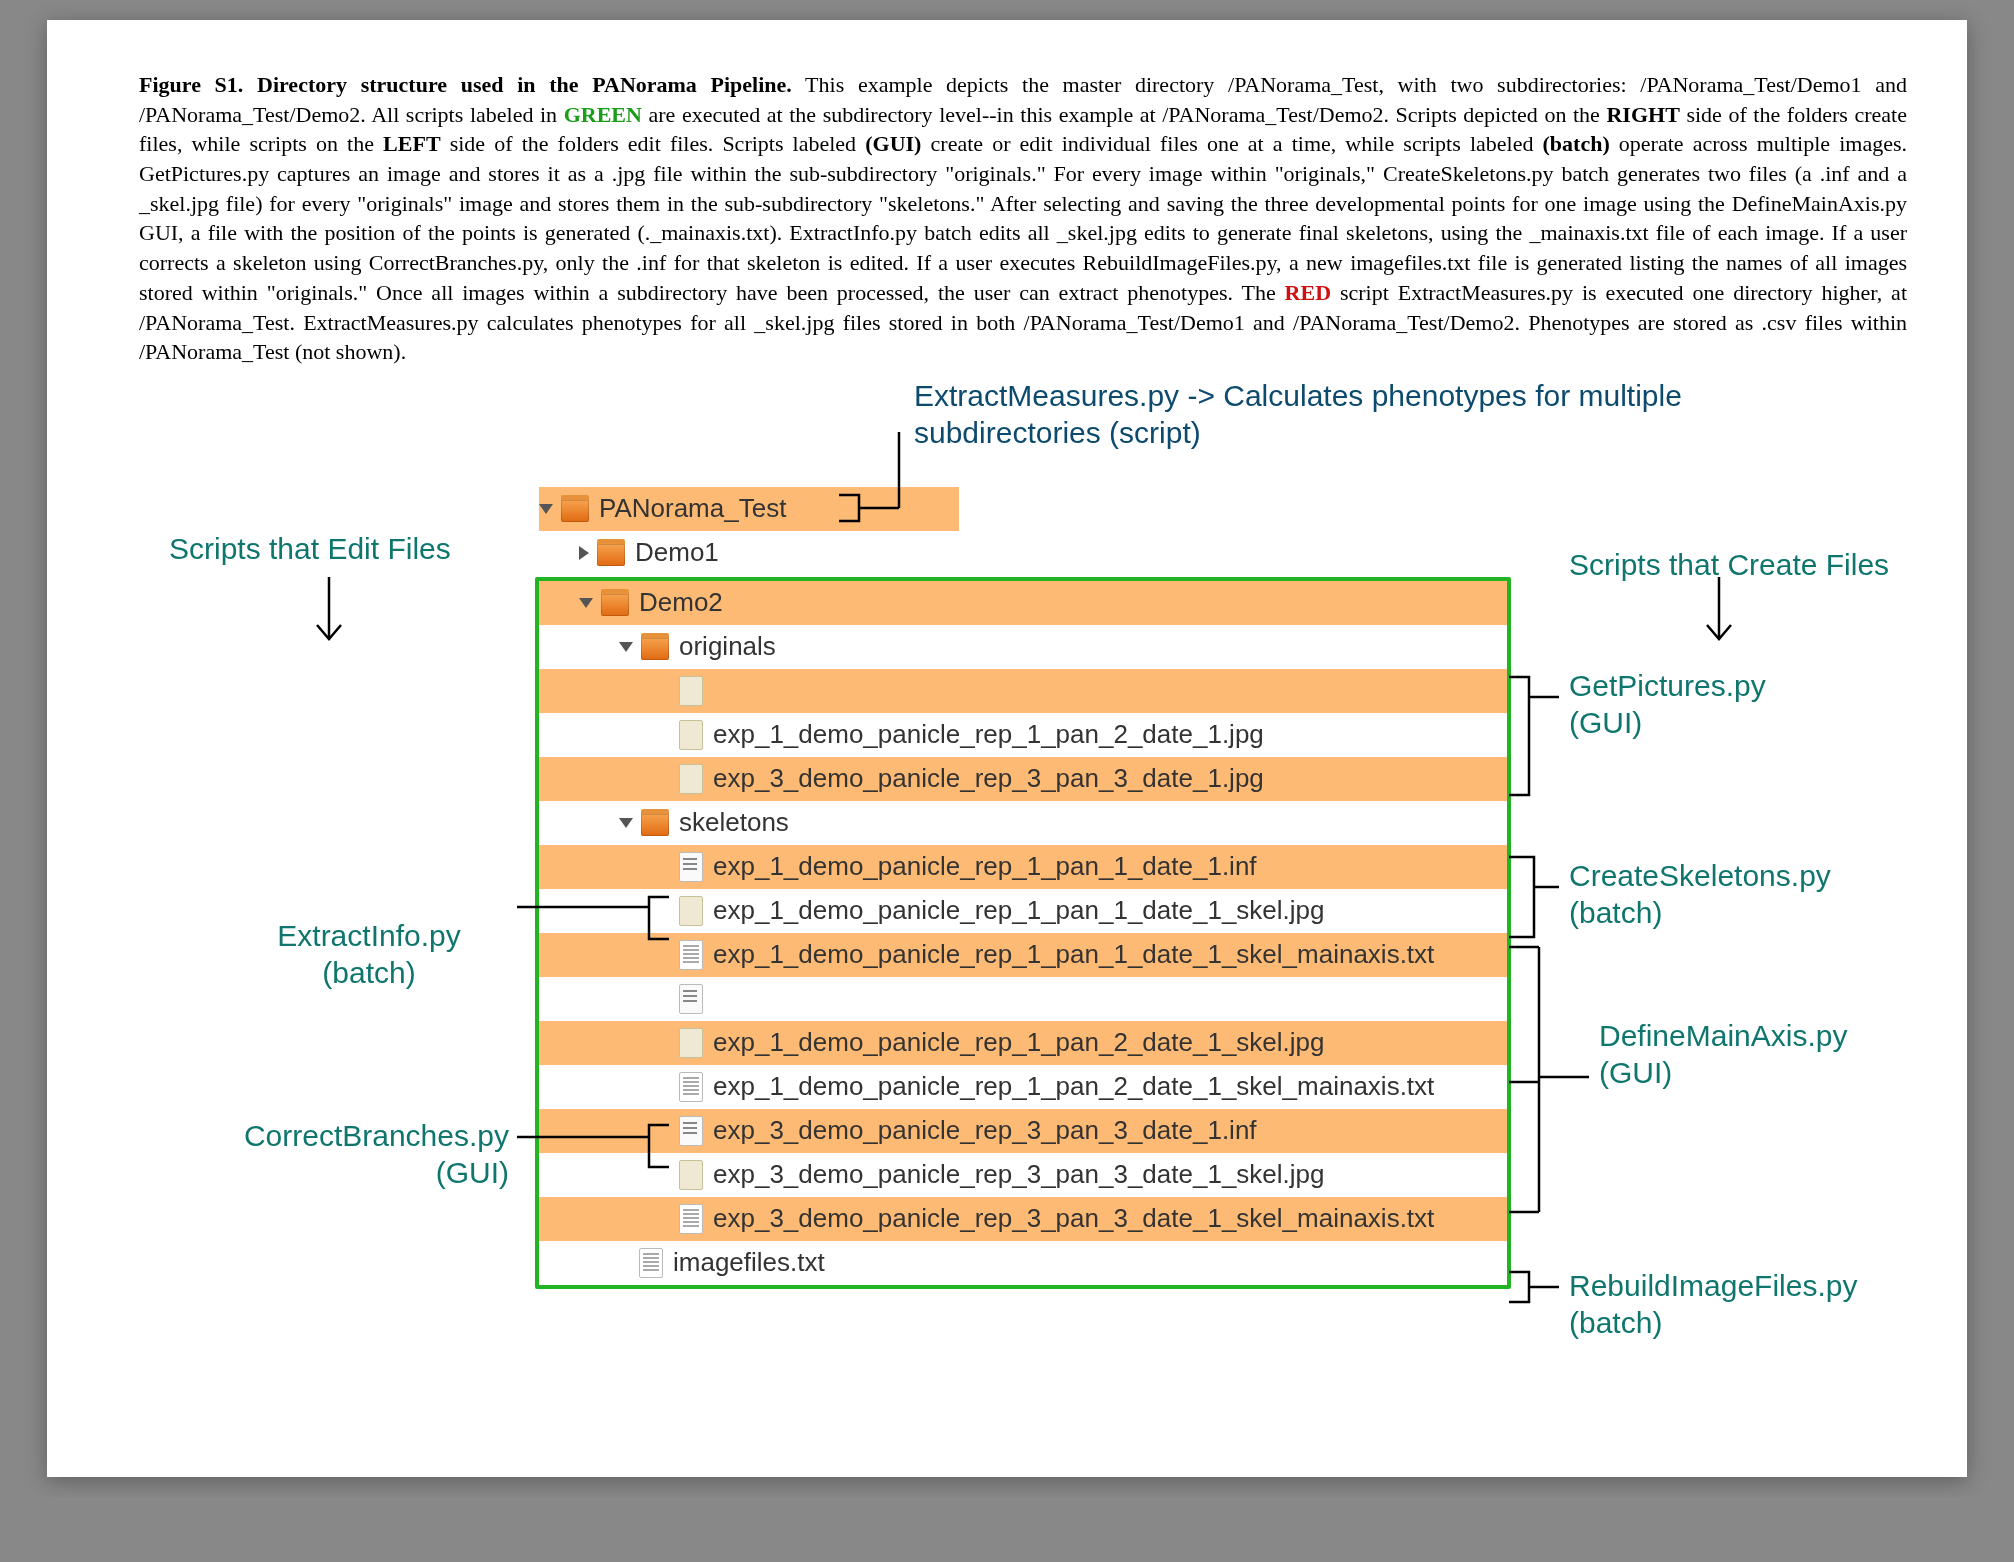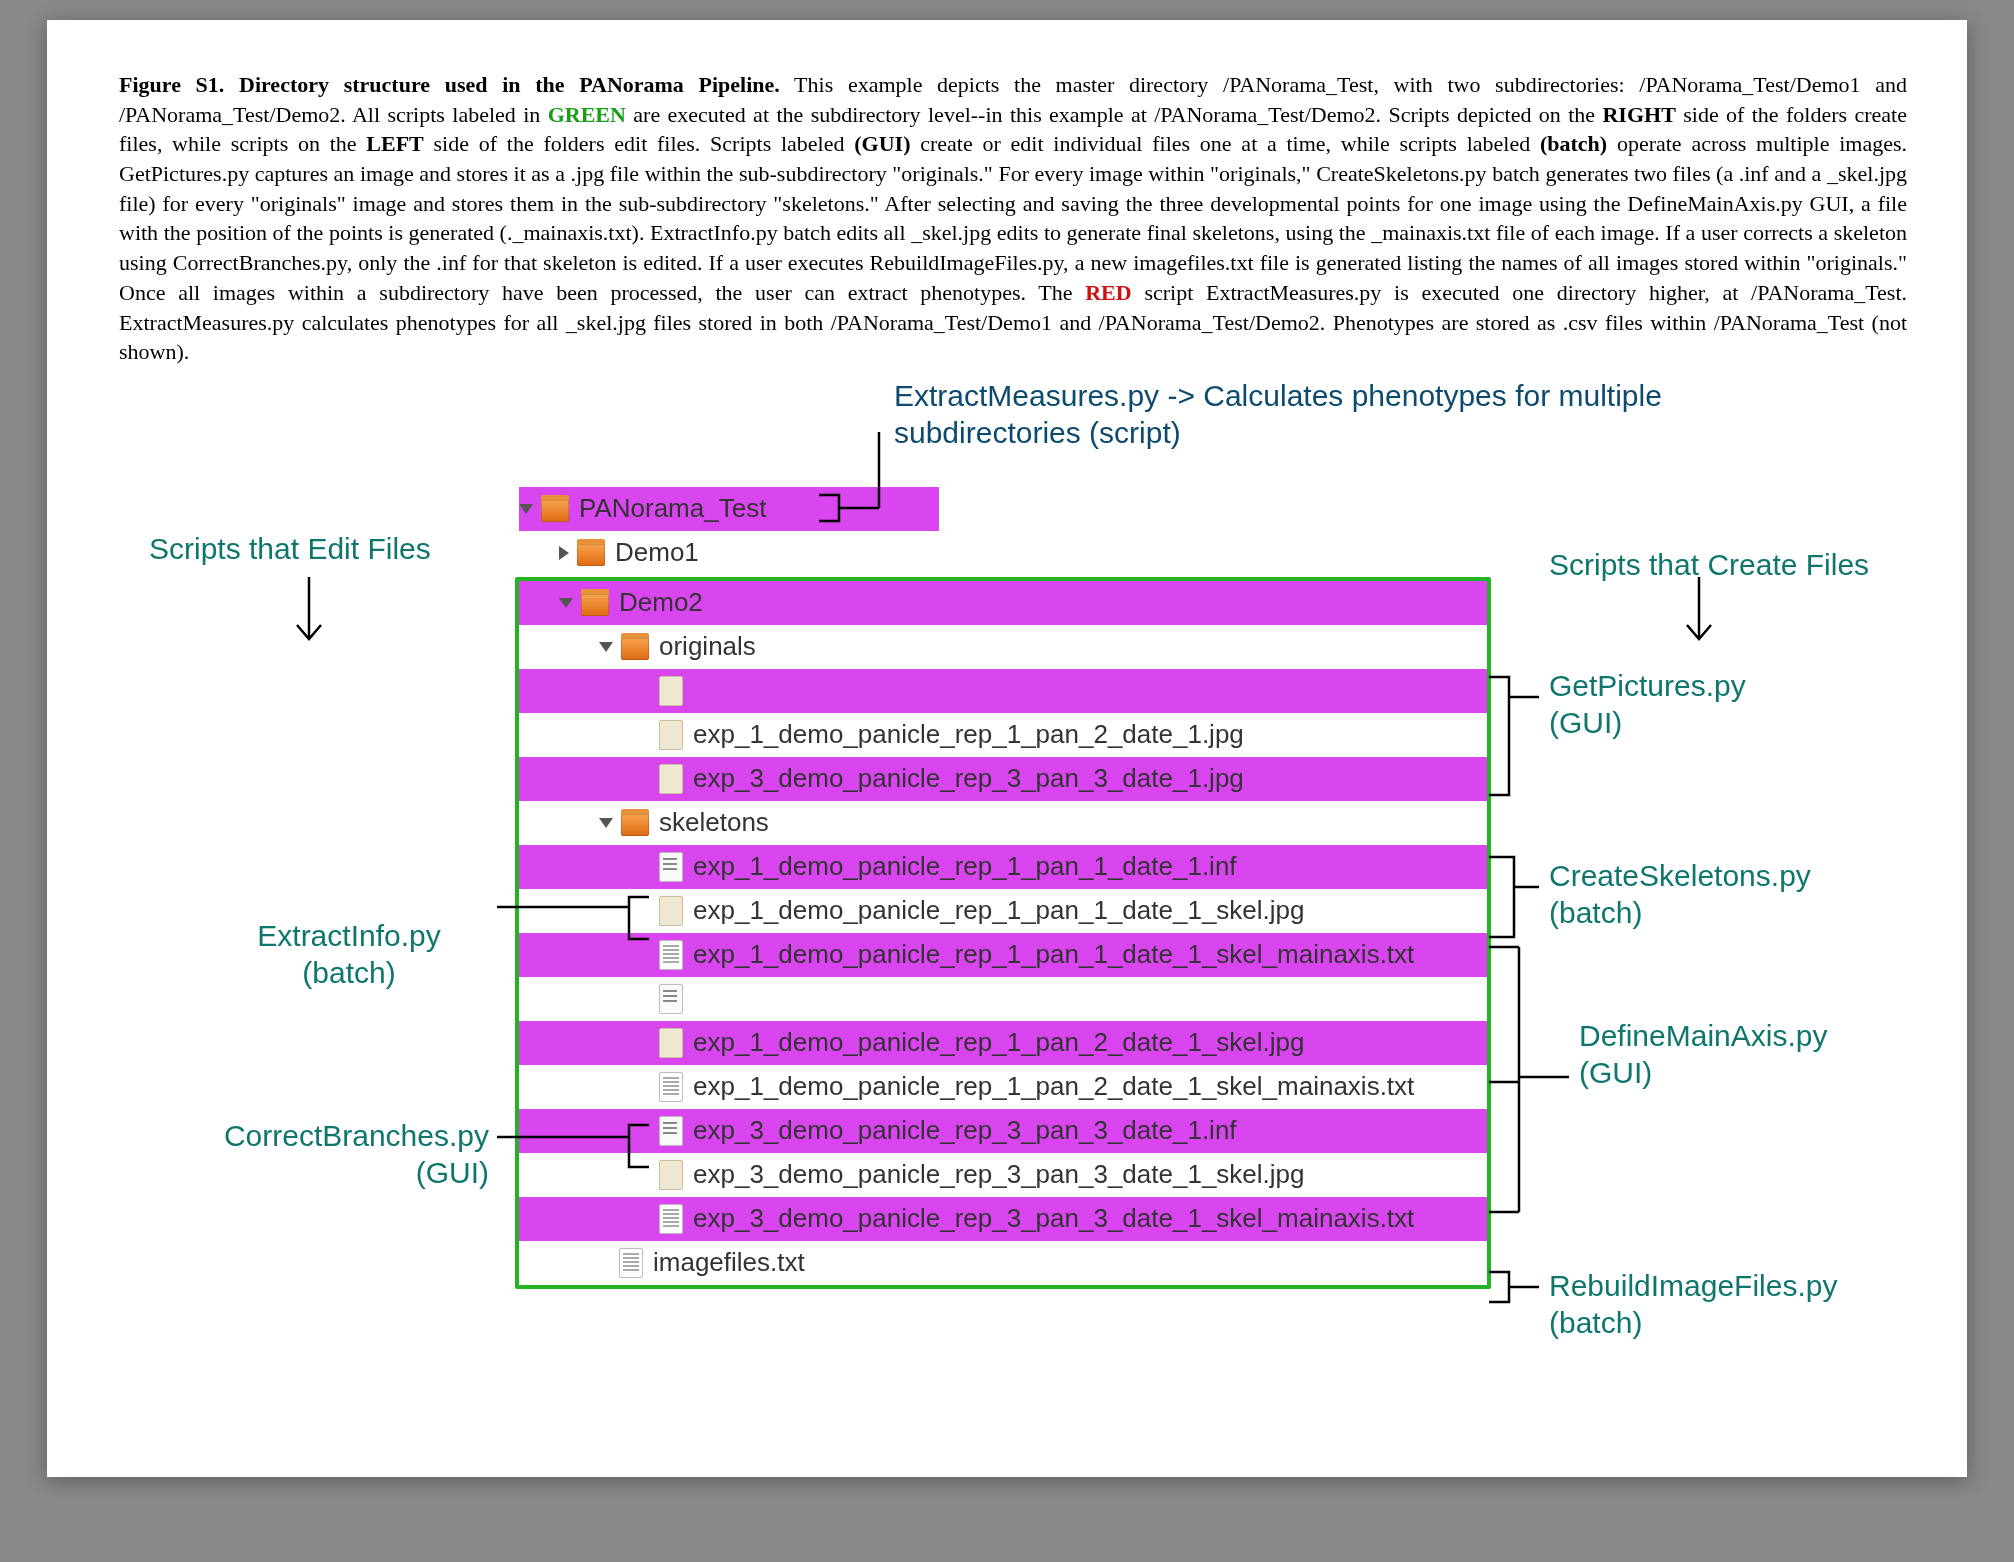--- a/index.html
+++ b/index.html
@@ -5,21 +5,21 @@
   html, body {
     margin: 0;
     padding: 0;
     background: #888;
     font-family: "Times New Roman", Times, serif;
   }
   .page {
     background: #fff;
     width: 1920px;
     margin: 20px auto;
-    padding: 50px 60px 40px 72px;
+    padding: 50px 60px 40px 92px;
     box-sizing: border-box;
     box-shadow: 0 4px 20px rgba(0,0,0,0.3);
   }
   .caption {
     font-size: 22px;
     line-height: 1.35;
     color: #000;
     text-align: justify;
   }
   .caption .bold { font-weight: bold; }
@@ -45,21 +45,21 @@
     color: #333;
     font-weight: 500;
   }
   .tree-row {
     display: flex;
     align-items: center;
     height: 44px;
     padding: 0 6px 0 0;
     box-sizing: border-box;
   }
-  .tree-row.zebra { background: #d946ef; }
+  .tree-row.zebra { background: #fdba74; }
   .icon-folder {
     display: inline-block;
     width: 28px; height: 22px;
     background: linear-gradient(#f7a24d,#e06a12);
     border-radius: 2px;
     border-top: 5px solid #e8913b;
     margin-right: 10px;
     box-shadow: inset 0 0 0 1px rgba(0,0,0,0.15);
     flex-shrink: 0;
   }

